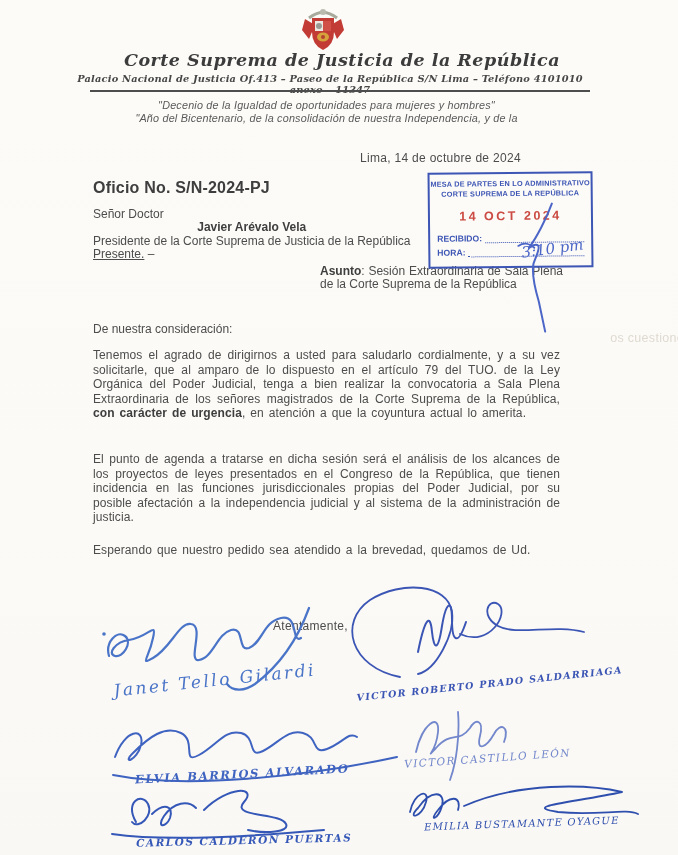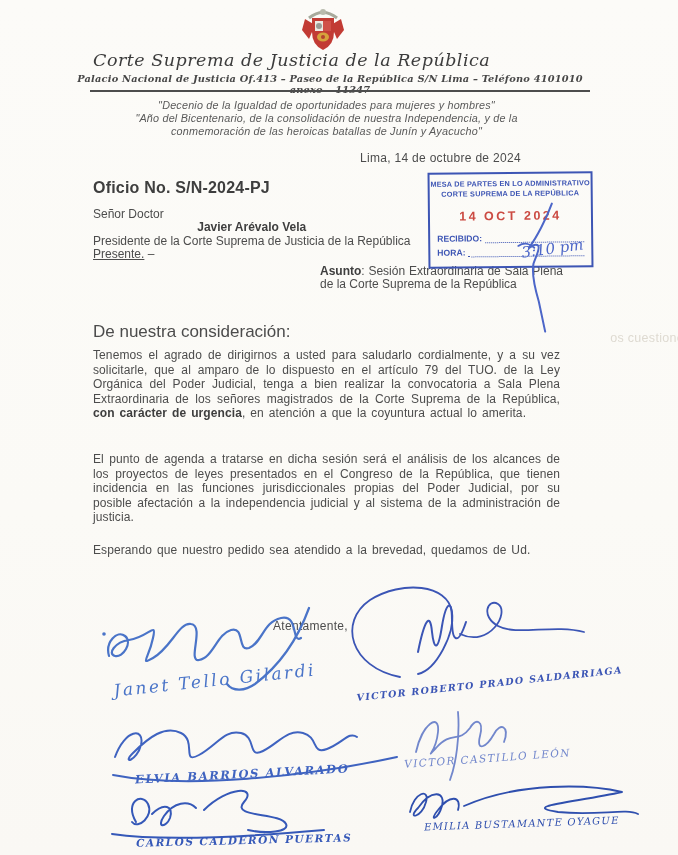--- a/index.html
+++ b/index.html
@@ -5,22 +5,22 @@
   * { margin:0; padding:0; box-sizing:border-box; }
   body { background:#e9e7e2; font-family:"Liberation Sans", sans-serif; }
   .page {
     position:relative; width:678px; height:855px; margin:0 auto;
     background:linear-gradient(180deg,#fcfbf8 0%,#fbfaf6 60%,#faf8f4 100%);
     overflow:hidden; color:#4a4a4a;
   }
   
   .emblem { position:absolute; left:300px; top:6px; width:46px; height:50px; }
   .org-name {
-    position:absolute; left:93px; top:50px; width:467px; text-align:left;
-    font-family:"DejaVu Serif", serif; font-style:italic; font-weight:normal;
+    position:absolute; left:93px; top:50px; width:467px; text-align:right;
+    font-family:"DejaVu Serif", serif; font-style:italic; font-weight:bold;
     font-size:17.5px; color:#3c3c3c; letter-spacing:0.5px;
   }
   .org-addr {
     position:absolute; left:70px; top:73px; width:520px; text-align:center;
     font-family:"DejaVu Serif", serif; font-style:italic; font-weight:bold;
     font-size:9.8px; color:#474747; letter-spacing:0.2px;
   }
   .rule { position:absolute; left:90px; top:90px; width:500px; height:2px; background:#4d4d4d; }
   .motto {
     position:absolute; left:93px; width:467px; text-align:center;
@@ -28,21 +28,21 @@
   }
   .motto.l1 { top:99px; } .motto.l2 { top:112px; } .motto.l3 { top:125px; }
   
   .dateline { position:absolute; left:360px; top:151px; font-size:12px; color:#4c4c4c; letter-spacing:0.3px; }
   .oficio   { position:absolute; left:93px; top:179px; font-size:16px; font-weight:bold; color:#3e3e3e; letter-spacing:0.2px; }
   .recipient{ position:absolute; left:93px; top:208px; font-size:12px; line-height:13.4px; color:#4c4c4c; }
   .recipient .bold { font-weight:bold; color:#3e3e3e;text-align:center; }
   .recipient .ul   { text-decoration:underline; }
   .subject  { position:absolute; left:320px; top:265px; width:243px; font-size:12px; line-height:13px; text-align:justify; color:#4c4c4c; }
   .subject b { color:#3e3e3e; }
-  .greeting { position:absolute; left:93px; top:322px; font-size:17px; color:#4c4c4c; }
+  .greeting { position:absolute; left:93px; top:322px; font-size:12px; color:#4c4c4c; }
   .para { position:absolute; left:93px; width:467px; font-size:12px; line-height:14.6px; text-align:justify; color:#4c4c4c; word-spacing:1.5px; letter-spacing:0.1px; }
   .para b { color:#3e3e3e;margin-top:25px; }
   .p1 { top:348px; } .p2 { top:452px; } .p3 { top:543px; }
   .closing { position:absolute; left:273px; top:591px; font-size:12px; color:#4c4c4c; letter-spacing:0.3px;margin-top:28px; }
   
   .stamp {
     position:absolute; left:428px; top:172px; width:165px; height:96px;
     border:2px solid #3d55b4; transform:rotate(-0.6deg); z-index:5;
     background:transparent;
   }
@@ -99,21 +99,20 @@
     <circle cx="19" cy="20" r="3" fill="#9a9a94"></circle>
     <rect x="23" y="15" width="8" height="10" fill="#d05048"></rect>
     <ellipse cx="23" cy="31" rx="6" ry="4.5" fill="#d6a23c"></ellipse>
     <circle cx="23" cy="31" r="2" fill="#b5432f"></circle>
   </svg>
   <div class="org-name">Corte Suprema de Justicia de la República</div>
   <div class="org-addr">Palacio Nacional de Justicia Of.413 – Paseo de la República S/N Lima – Teléfono 4101010 anexo – 11347</div>
   <div class="rule"></div>
   <div class="motto l1">"Decenio de la Igualdad de oportunidades para mujeres y hombres"</div>
   <div class="motto l2">"Año del Bicentenario, de la consolidación de nuestra Independencia, y de la</div>
-  <div class="motto l3">conmemoración de las heroicas batallas de Junín y Ayacucho"</div>
 
   <div class="dateline">Lima, 14 de octubre de 2024</div>
   <div class="oficio">Oficio No. S/N-2024-PJ</div>
 
   <div class="recipient">
     <div>Señor Doctor</div>
     <div class="bold">Javier Arévalo Vela</div>
     <div>Presidente de la Corte Suprema de Justicia de la República</div>
     <div><span class="ul">Presente.</span><span> –</span></div>
   </div>

